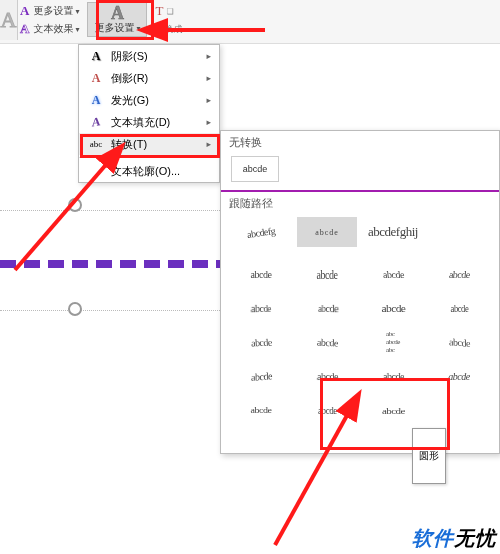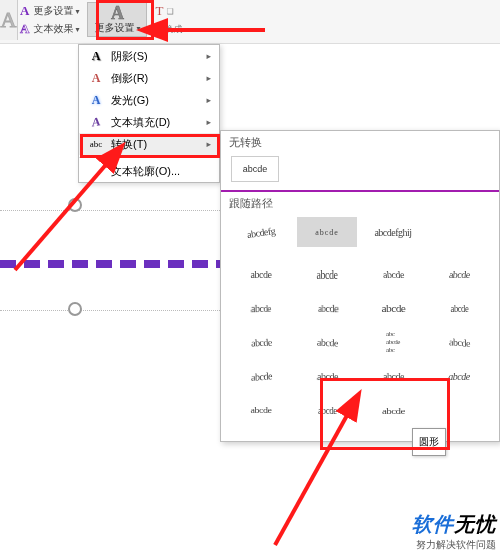--- a/index.html
+++ b/index.html
@@ -20,41 +20,41 @@
   
   .menu { position: absolute; left: 78px; top: 44px; width: 142px; background: #fff; border: 1px solid #bbb; box-shadow: 2px 2px 5px rgba(0,0,0,.15); font-size: 11px; }
   .menu-item { display:flex; align-items:center; height: 22px; padding: 0 8px; cursor: pointer; }
   .menu-item .mi-icon { width:18px; text-align:center; margin-right:6px; font-family:serif; font-weight:bold; font-size:12px;}
   .menu-item .mi-arrow { margin-left:auto; font-size:9px; color:#666;}
   .menu-item.hover { background:#eee;}
   .menu-sep { height:1px; background:#ddd; margin:2px 0;}
   .mi-icon.abc { font-size:9px; font-weight:normal; }
 
   
-  .transform-panel { position:absolute; left:220px; top:130px; width:280px; background:#fff; border:1px solid #bbb; box-shadow:2px 2px 6px rgba(0,0,0,.2); font-size:11px; padding-bottom:8px;}
+  .transform-panel { position:absolute; left:220px; top:130px; width:280px; background:#fff; border:1px solid #bbb; box-shadow:2px 2px 6px rgba(0,0,0,.2); font-size:11px; padding-bottom:20px;}
   .tp-section-label { padding:4px 8px 2px; color:#555; border-top:2px solid #a21caf;}
   .tp-section-label:first-child{border-top:none;}
   .tp-none { margin:4px 10px 8px; }
   .tp-none-box { display:inline-block; width:48px; height:26px; border:1px solid #ccc; text-align:center; line-height:24px; font-size:9px; color:#333;}
   .tp-grid { display:grid; grid-template-columns: repeat(4, 60px); gap:4px 6px; padding:4px 10px 8px;}
   .tp-cell { height:30px; display:flex; align-items:center; justify-content:center; font-size:10px; color:#444; position:relative;}
   .tp-cell.sel { background:#d8d8d8; }
   .warp { font-family: serif; letter-spacing: -0.5px;}
 
   
   .hl { position:absolute; border:3px solid #ff1a1a; pointer-events:none; }
   .hl1 { left:96px; top:0px; width:58px; height:40px; }
   .hl2 { left:80px; top:134px; width:140px; height:24px; }
   .hl3 { left:320px; top:378px; width:130px; height:72px; }
 
   .arrow { position:absolute; pointer-events:none;}
   .arrow svg { overflow:visible;}
 
   
-  .tooltip { position:absolute; left:412px; top:428px; background:#fff; border:1px solid #999; font-size:10px; padding:6px 6px; box-shadow:1px 1px 3px rgba(0,0,0,.2);}
+  .tooltip { position:absolute; left:412px; top:428px; background:#fff; border:1px solid #999; font-size:10px; padding:20px 6px; box-shadow:1px 1px 3px rgba(0,0,0,.2);}
 
   
   .bg-line-dots { position:absolute; left:0; top:210px; right:0; height:1px; border-top:1px dotted #bbb;}
   .bg-circle { position:absolute; width:14px; height:14px; border:2px solid #999; border-radius:50%; background:#fff; left:68px; top:198px;}
   .bg-line-dots2 { position:absolute; left:0; top:310px; right:0; height:1px; border-top:1px dotted #bbb;}
   .bg-circle2 { position:absolute; width:14px; height:14px; border:2px solid #999; border-radius:50%; background:#fff; left:68px; top:302px;}
   .dashed-purple { position:absolute; left:0; top:260px; width:220px; height:8px; background: repeating-linear-gradient(90deg,#6b2fbf 0 16px, transparent 16px 24px);}
 
   
   .watermark { position:absolute; right:4px; bottom:2px; text-align:right; }
@@ -147,21 +147,21 @@
 
   <div class="tp-section-label">跟随路径</div>
   <div class="tp-grid" style="grid-template-columns:repeat(4,60px);">
     <div class="tp-cell">
         <span class="warp" style="transform:rotate(-8deg);">abcdefg</span>
       </div>
     <div class="tp-cell sel">
         <span class="warp" style="letter-spacing:1px;font-size:8px;">abcde</span>
       </div>
     <div class="tp-cell">
-        <span class="warp" style="font-size:10px;">abcdefghij</span>
+        <span class="warp" style="font-size:13px;">abcdefghij</span>
       </div>
     <div></div>
   </div>
 
   <div class="tp-grid">
     <div class="tp-cell">
         <span class="warp">abcde</span>
       </div>
     <div class="tp-cell">
         <span class="warp" style="transform:scaleY(1.15);">abcde</span>
@@ -256,14 +256,13 @@
         <marker id="ah3" markerWidth="10" markerHeight="10" refX="2" refY="3" orient="auto">
           <path d="M0,0 L0,6 L8,3 z" fill="#ff1a1a"></path>
         </marker>
       </defs>
   <line x1="20" y1="145" x2="95" y2="10" stroke="#ff1a1a" stroke-width="4" marker-end="url(#ah3)"></line>
     </svg>
 </div>
 
 <div class="watermark">
   <div class="wm-top"><span>软件</span><span class="wm-g">无忧</span></div>
-  <div class="wm-sub">努力解决软件问题</div>
 </div>
 
 </body></html>

